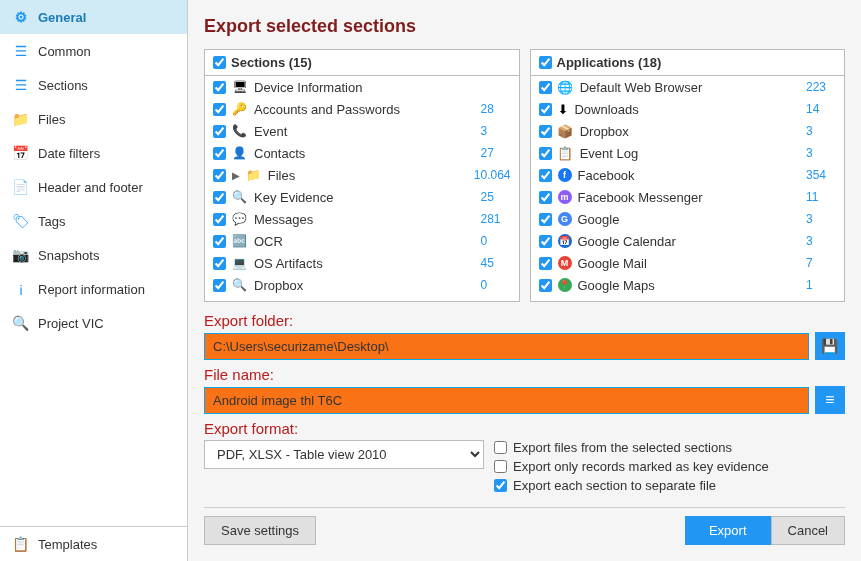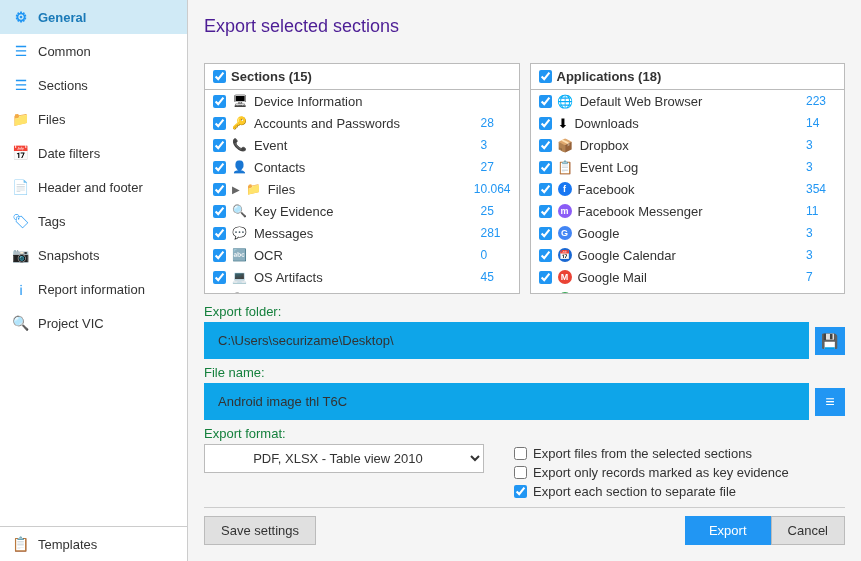--- a/index.html
+++ b/index.html
@@ -47,23 +47,23 @@
       flex: 1;
       background: #f5f5f5;
       padding: 16px;
       display: flex;
       flex-direction: column;
       height: 561px;
       overflow: hidden;
     }
     .page-title {
       font-size: 18px;
-      font-weight: 400;
-      color: #4c1d95;
-      margin-bottom: 26px;
+      font-weight: 700;
+      color: #7f1d1d;
+      margin-bottom: 12px;
     }
 
     
     .lists-row {
       display: flex;
       gap: 10px;
       margin-bottom: 10px;
       flex: 1;
       min-height: 0;
     }
@@ -107,27 +107,27 @@
       align-items: center;
       justify-content: center;
       flex-shrink: 0;
       font-size: 12px;
     }
     .list-item .item-label { flex: 1; color: #333; }
     .list-item .item-count { color: #2196F3; min-width: 30px; text-align: left; font-size: 12px; }
 
     
     .form-section { margin-bottom: 6px; }
-    .form-label { color: #15803d; margin-bottom: 3px; font-size: 13px; }
+    .form-label { color: #b91c1c; margin-bottom: 3px; font-size: 15px; }
     .form-row { display: flex; align-items: center; gap: 6px; }
     .form-input {
       flex: 1;
-      border: 6px solid #0ea5e9;
+      border: 1px solid #0ea5e9;
       padding: 5px 8px;
-      background: #0ea5e9;
+      background: #f97316;
       color: #333;
       font-size: 13px;
       outline: none;
     }
     .icon-btn {
       width: 30px;
       height: 28px;
       background: #2196F3;
       border: none;
       cursor: pointer;
@@ -140,21 +140,20 @@
     }
     .export-select {
       width: 280px;
       border: 1px solid #bbb;
       padding: 5px 8px;
       background: #fff;
       color: #333;
       font-size: 13px;
       outline: none;
       cursor: pointer;
-      text-align: center;
     }
 
     
     .checkboxes-col {
       display: flex;
       flex-direction: column;
       gap: 4px;
       margin-left: 10px;
     }
     .checkbox-row {
@@ -438,21 +437,21 @@
   </div>
 
   <div class="form-section">
     <div class="form-label">File name:</div>
     <div class="form-row">
       <input type="text" class="form-input" id="file-name-input" value="Android image thl T6C" style="">
       <button class="icon-btn" title="Options" style="font-size:16px;">≡</button>
     </div>
   </div>
 
-  <div style="display:flex; align-items:flex-start; gap:20px; ">
+  <div style="display:flex; align-items:flex-start; margin-bottom:6px;">
     <div>
       <div class="form-label">Export format:</div>
       <select class="export-select" id="export-format-select"><option value="PDF, XLSX - Table view 2010">PDF, XLSX - Table view 2010</option><option value="PDF">PDF</option><option value="XLSX">XLSX</option><option value="CSV">CSV</option></select>
     </div>
     <div class="checkboxes-col" id="export-checkboxes" style="padding-top:20px;">
         <div class="checkbox-row">
     <input type="checkbox" style="">
     <span>Export files from the selected sections</span>
   </div>
         <div class="checkbox-row">

